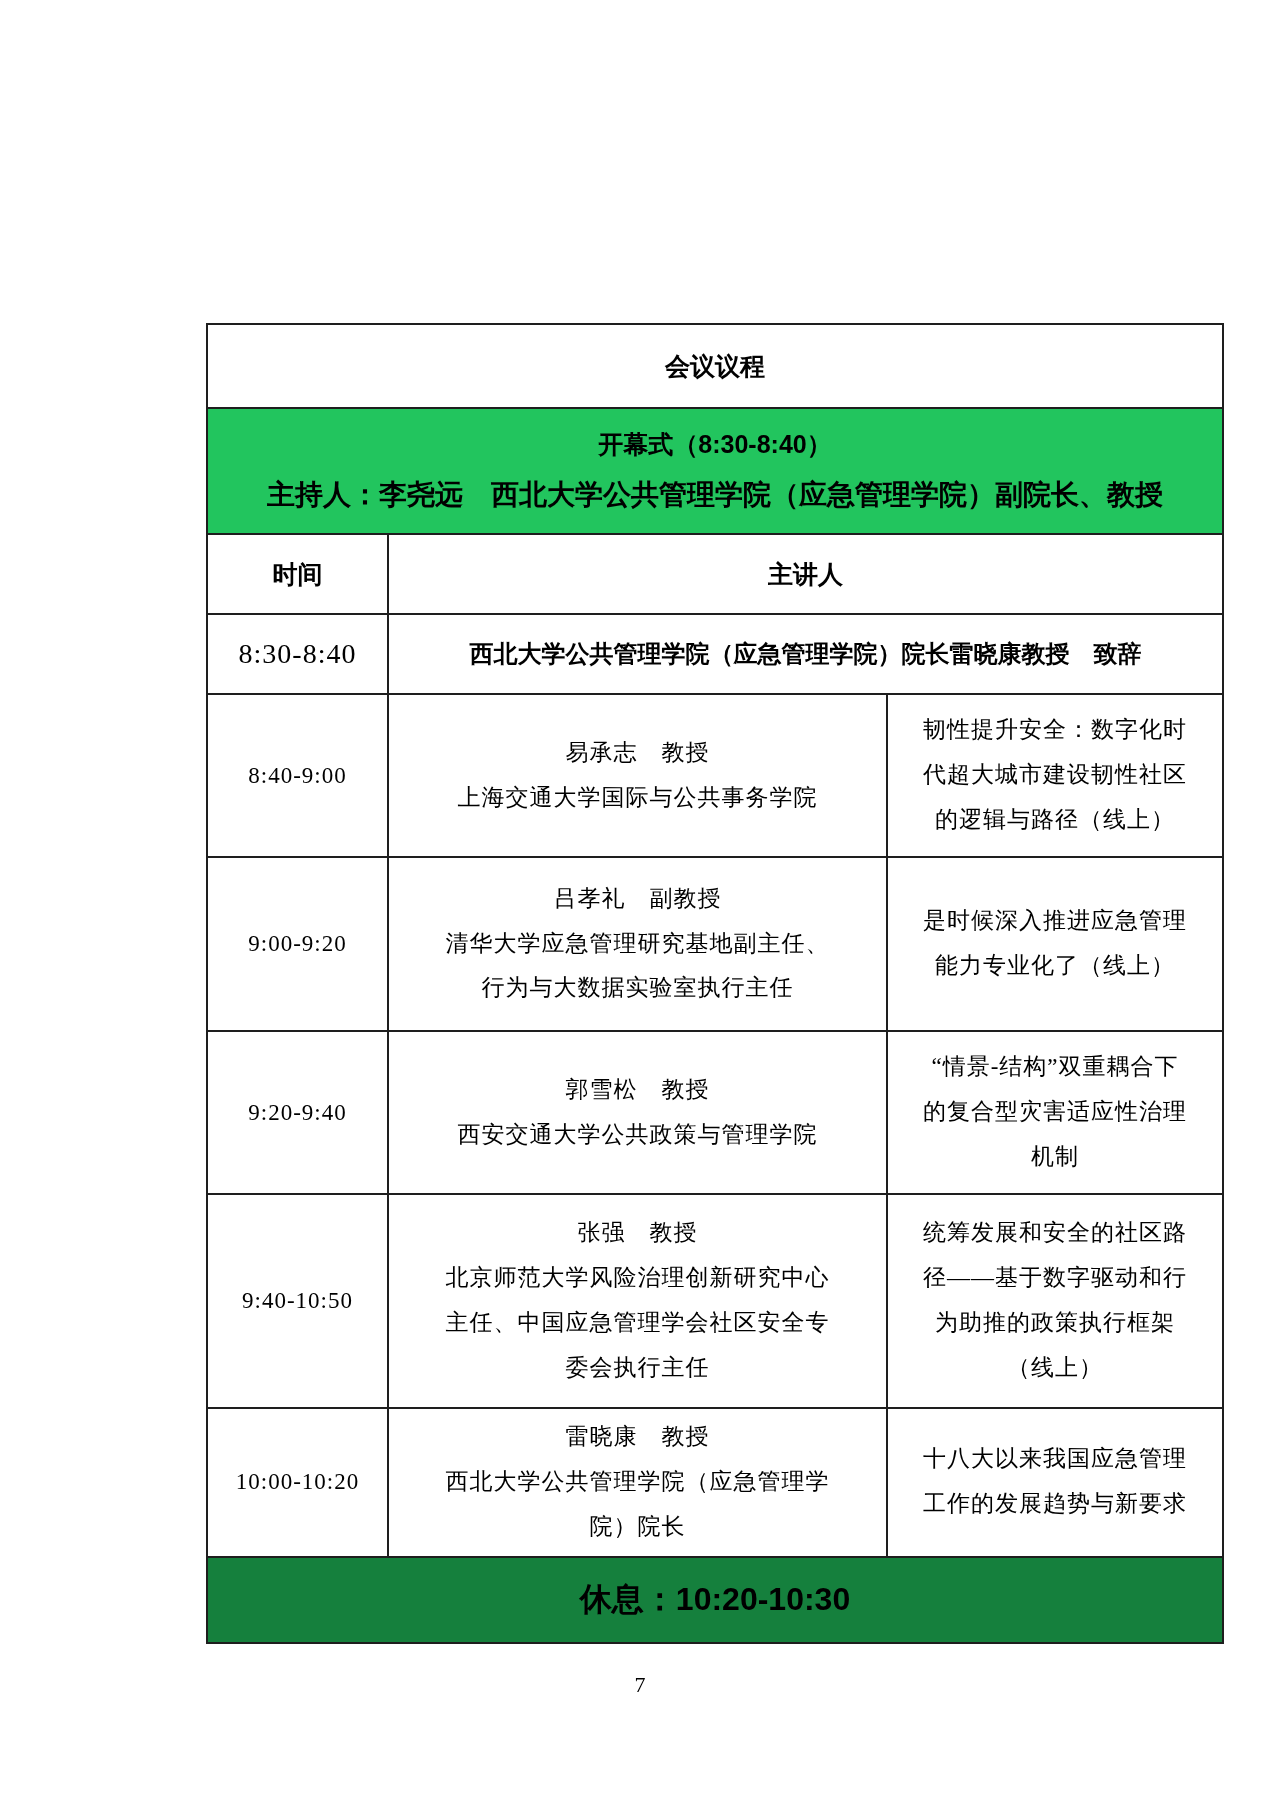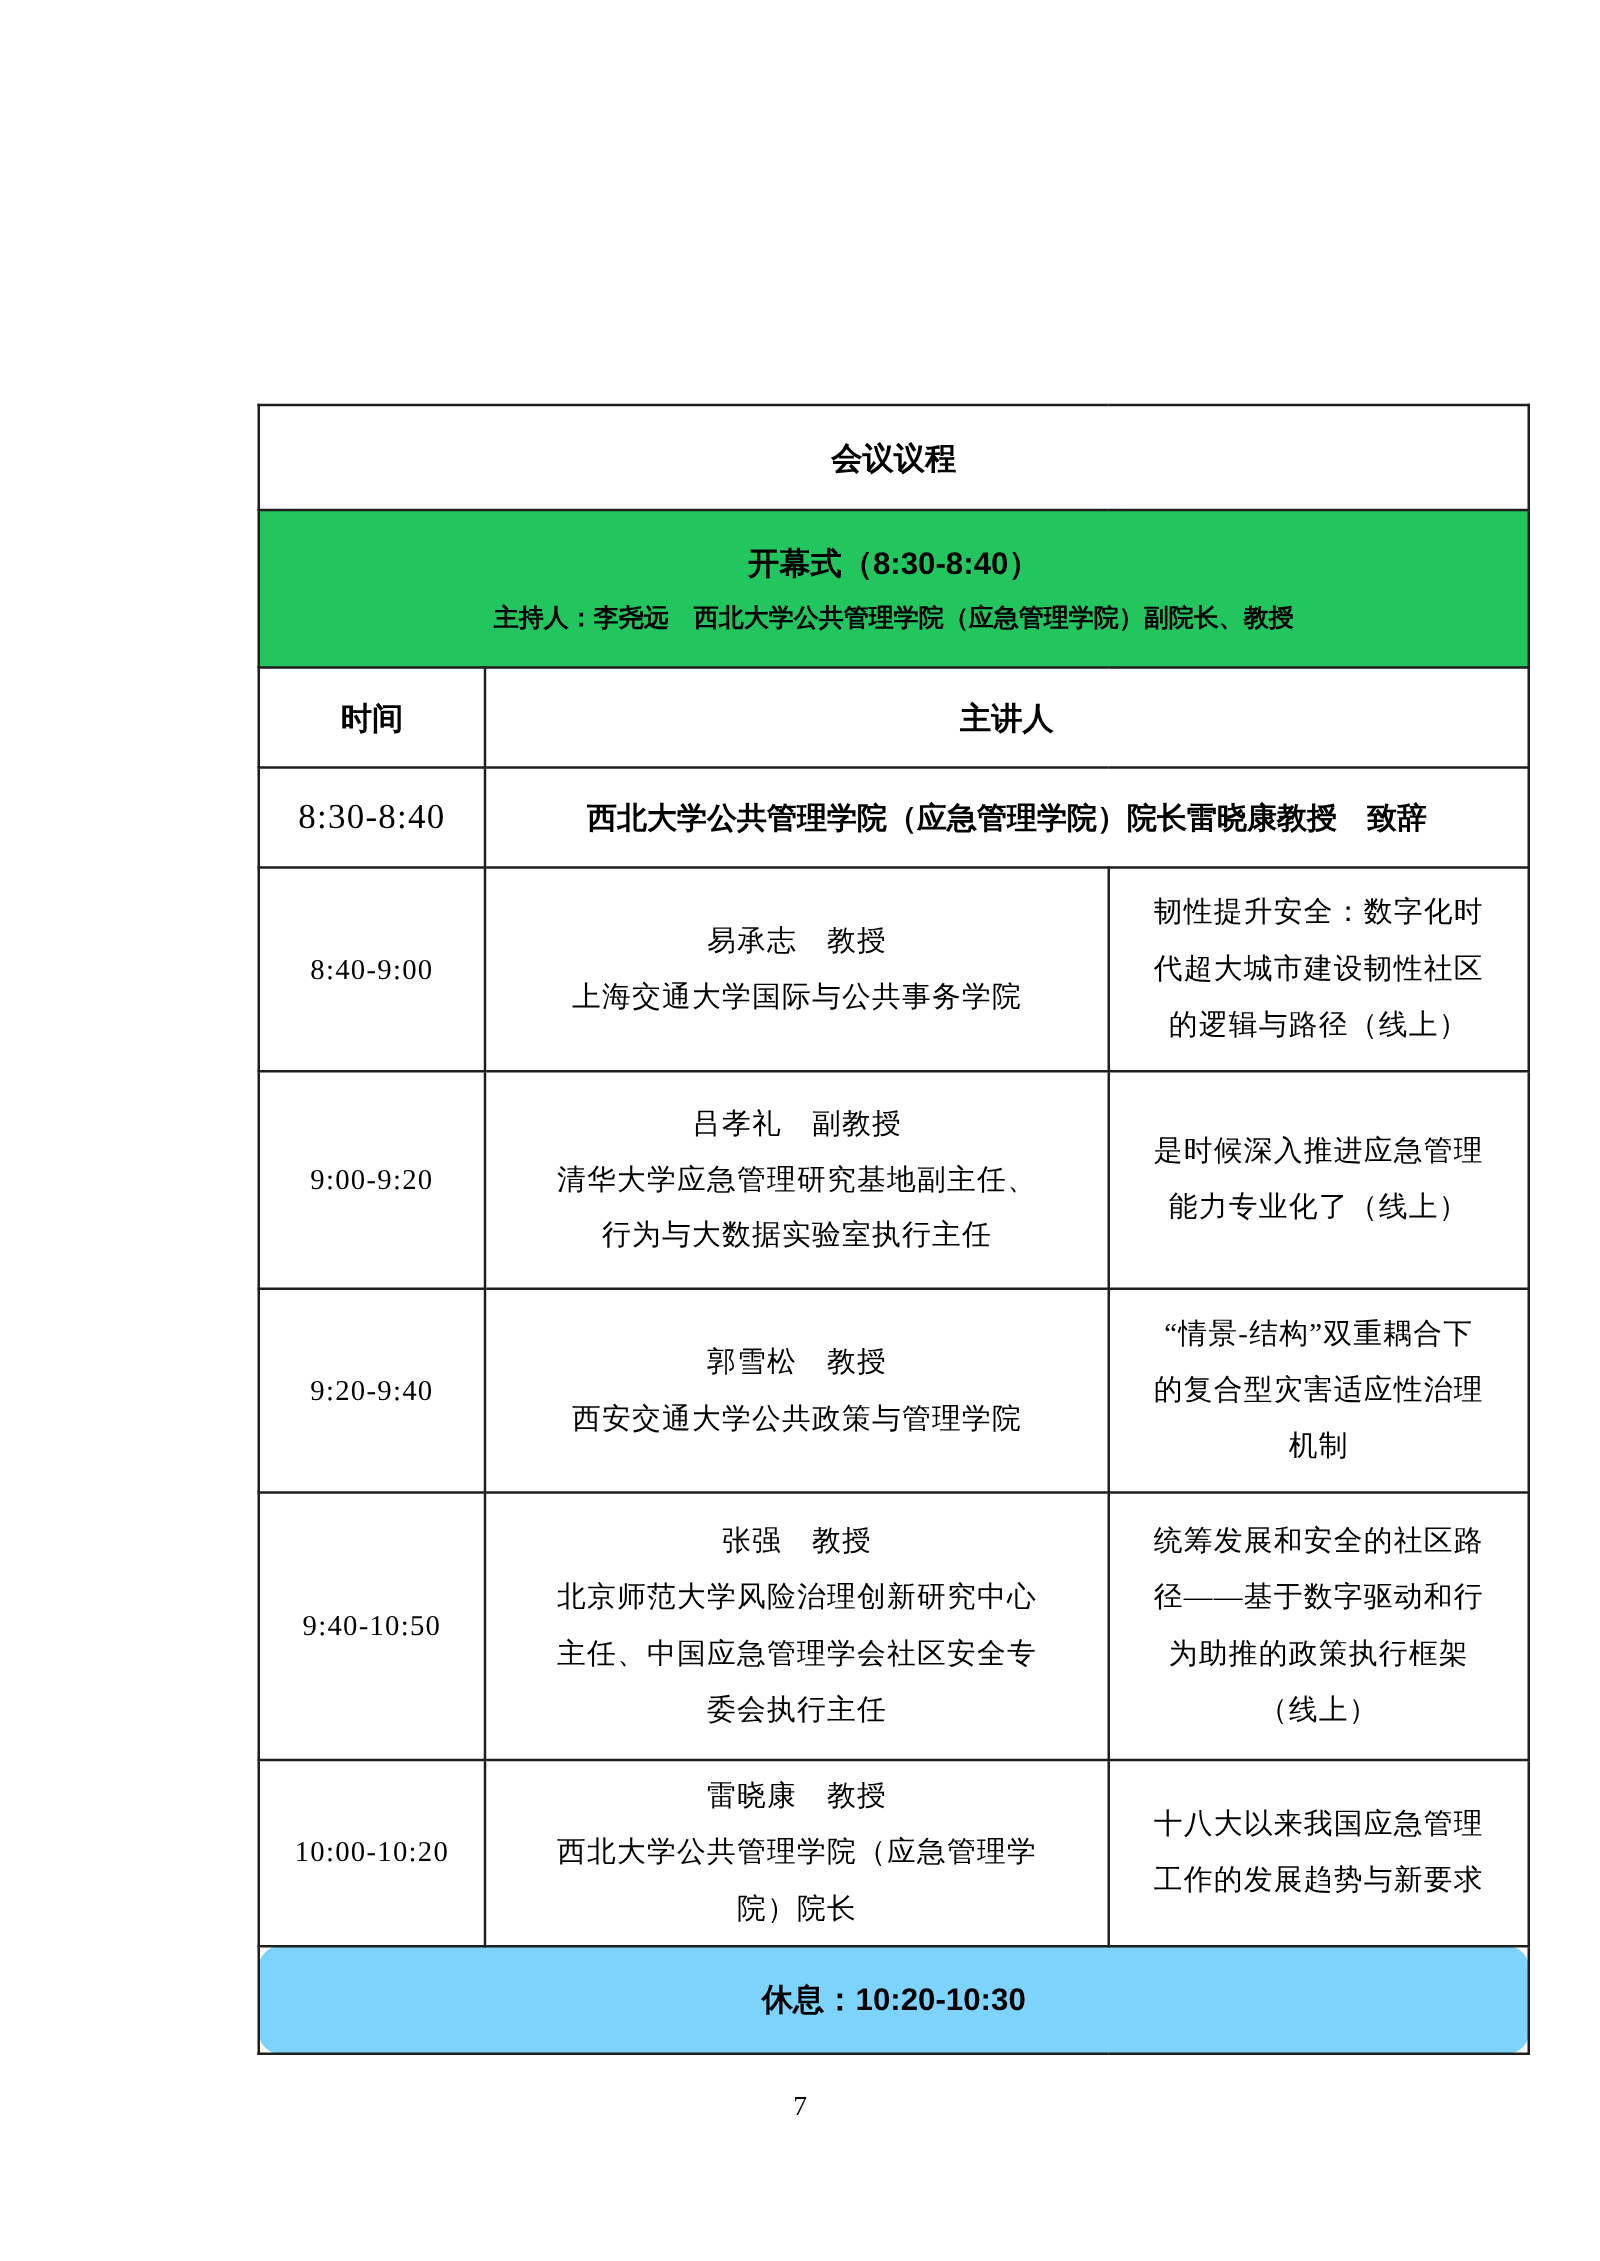--- a/index.html
+++ b/index.html
@@ -58,21 +58,21 @@
   }
   tr.section-row .section-title{
     font-family:"Liberation Sans","DejaVu Sans",sans-serif;
     font-weight:bold;
     font-size:25px;
     line-height:1.9;
   }
   tr.section-row .section-host{
     font-family:"Liberation Sans","DejaVu Sans",sans-serif;
     font-weight:bold;
-    font-size:20px;
+    font-size:28px;
     line-height:1.9;
   }
   tr.colhead-row td{
     height:66px;
     font-family:"Liberation Sans","DejaVu Sans",sans-serif;
     font-weight:bold;
     font-size:25px;
   }
   tr.opening-talk-row td{
     height:66px;
@@ -101,26 +101,25 @@
   tr.talk-row td.topic-cell{
     line-height:1.95;
     letter-spacing:1px;
     padding:10px 34px;
   }
   tr.row-h145 td{height:141px;}
   tr.row-h158 td{height:152px;}
   tr.row-h196 td{height:192px;}
   tr.row-h112 td{height:108px;}
   tr.break-row td{
-    background:#7dd3fc;
+    background:#15803d;
     height:72px;
     font-family:"Liberation Sans","DejaVu Sans",sans-serif;
     font-weight:bold;
-    font-size:25px;
-    border-radius:17px;
+    font-size:32px;
   }
   .page-number{
     position:absolute;
     left:0;
     top:1672px;
     width:1280px;
     text-align:center;
     font-size:22px;
     font-family:"Liberation Serif","DejaVu Serif",serif;
   }

